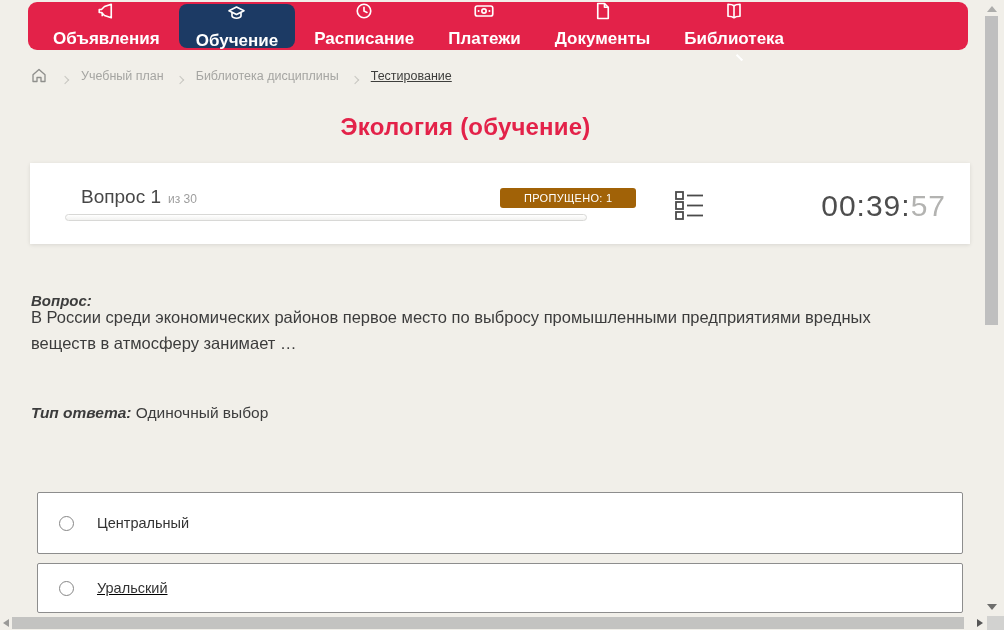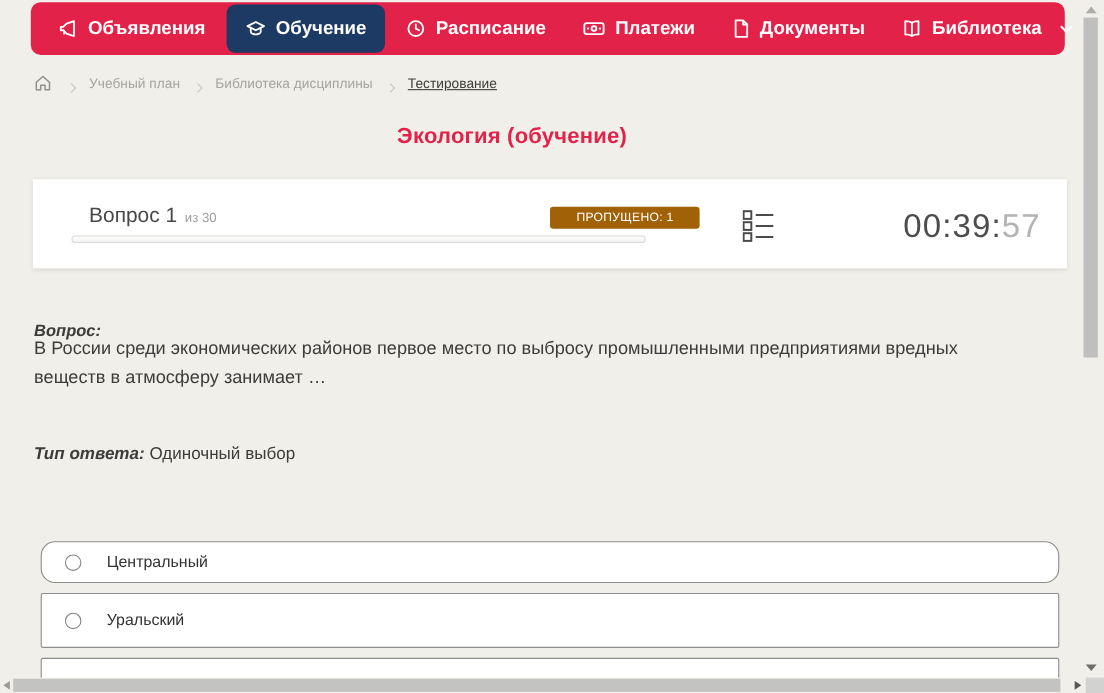--- a/index.html
+++ b/index.html
@@ -9,21 +9,21 @@
 
   
   .nav {
     position:absolute; left:28px; top:2px; width:940px; height:48px;
     background:#e32249; border-radius:9px;
     display:flex; align-items:center; padding:0 8px;
   }
   .nav-item {
     display:flex; align-items:center; gap:9px; height:100%;
     color:#fff; font-weight:bold; font-size:17px; padding:0 17px;
-    cursor:pointer; white-space:nowrap;
+    cursor:pointer; white-space:nowrap;flex-direction:column;
   }
   .nav-item.active {
     background:#1c3a64; border-radius:8px; height:44px; align-self:center; margin:0 2px;
   }
   .nav-item svg { display:block; }
   .chev-down {
     width:8px; height:8px; border-right:2px solid #fff; border-bottom:2px solid #fff;
     transform:rotate(45deg) translateY(-2px); margin-left:8px;
   }
 
@@ -36,21 +36,21 @@
   .crumb.current { color:#3e3e3c; cursor:default;text-decoration:underline; }
   .crumb-sep {
     width:6px; height:6px; border-right:1.5px solid #c7c6c1; border-top:1.5px solid #c7c6c1;
     transform:rotate(45deg); margin:0 11px;
   }
   .home-ic { margin-right:4px; display:flex; align-items:center; cursor:pointer; }
 
   
   .page-title {
     position:absolute; left:0; top:113px; width:931px; text-align:center;
-    color:#e32249; font-size:20px; font-weight:bold; letter-spacing:.2px;
+    color:#e32249; font-size:24px; font-weight:bold; letter-spacing:.2px;
   }
 
   
   .qcard {
     position:absolute; left:30px; top:163px; width:940px; height:81px;
     background:#ffffff; box-shadow:0 1px 4px rgba(0,0,0,.10);
   }
   .q-num { position:absolute; left:51px; top:23px; font-size:19px; color:#474747; }
   .q-of  { font-size:12px; color:#9e9e9e; margin-left:7px; }
   .q-progress {
@@ -73,22 +73,22 @@
   .q-text  { position:absolute; left:31px; top:304px; width:905px; font-size:16.5px; line-height:26px; color:#3c3c3c; }
   .q-type  { position:absolute; left:31px; top:404px; font-size:15.5px; color:#3c3c3c; }
   .q-type b { font-style:italic;text-align:right; }
 
   
   .options { position:absolute; left:37px; top:492px; width:926px; }
   .option {
     background:#fff; border:1px solid #8d8d8d; border-radius:2px;
     display:flex; align-items:center; padding-left:21px; cursor:pointer;
   }
-  .opt-1 { height:38px; margin-bottom:9px;border-radius:13px; }
-  .opt-2 { height:50px; margin-bottom:9px; }
+  .opt-1 { height:62px; margin-bottom:9px; }
+  .opt-2 { height:50px; margin-bottom:9px;text-decoration:underline; }
   .opt-3 { height:34px; }
   .radio {
     width:15px; height:15px; border:1px solid #868686; border-radius:50%;
     background:#fff; margin-right:23px; flex:0 0 auto;
   }
   .opt-label { font-size:14.5px; color:#333; }
 
   
   .v-thumb { position:absolute; left:985px; top:16px; width:13px; height:309px; background:#bfbfbf; z-index:20; }
   .v-up    { position:absolute; left:987px; top:6px; width:0; height:0;

